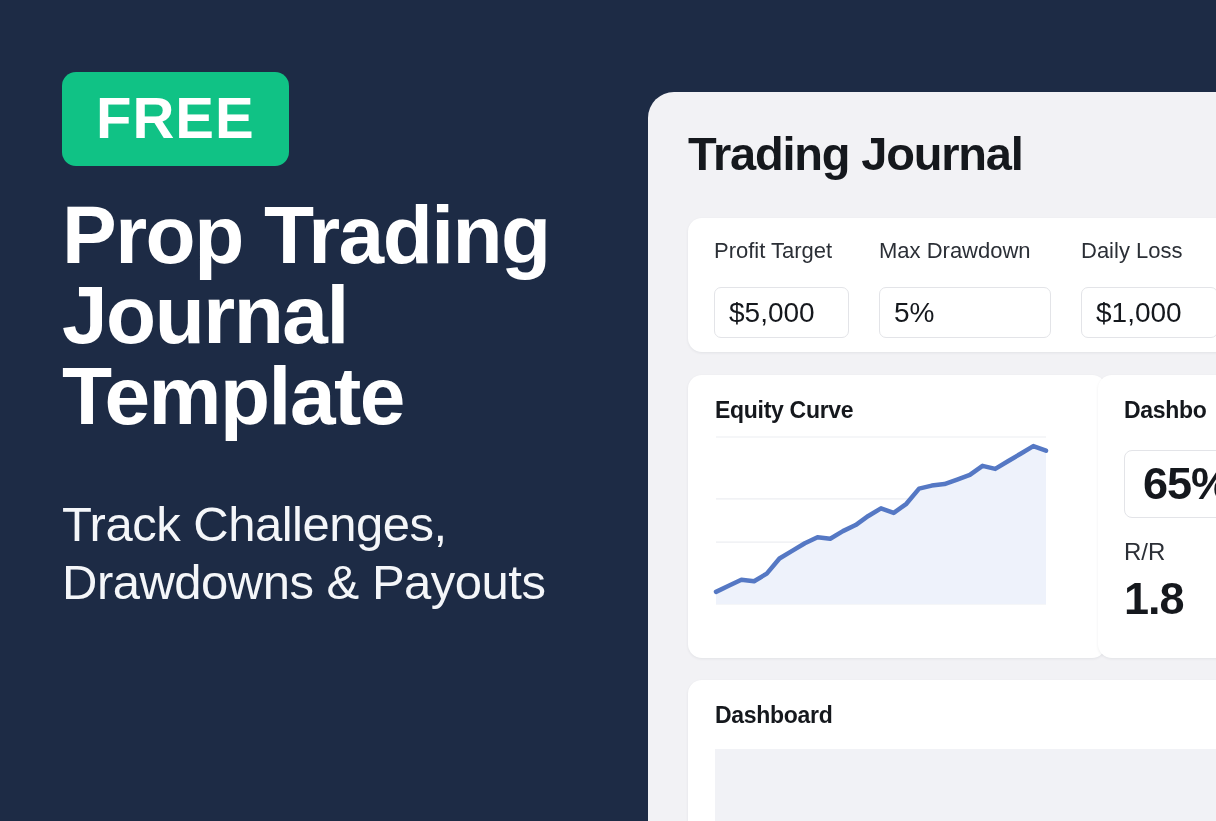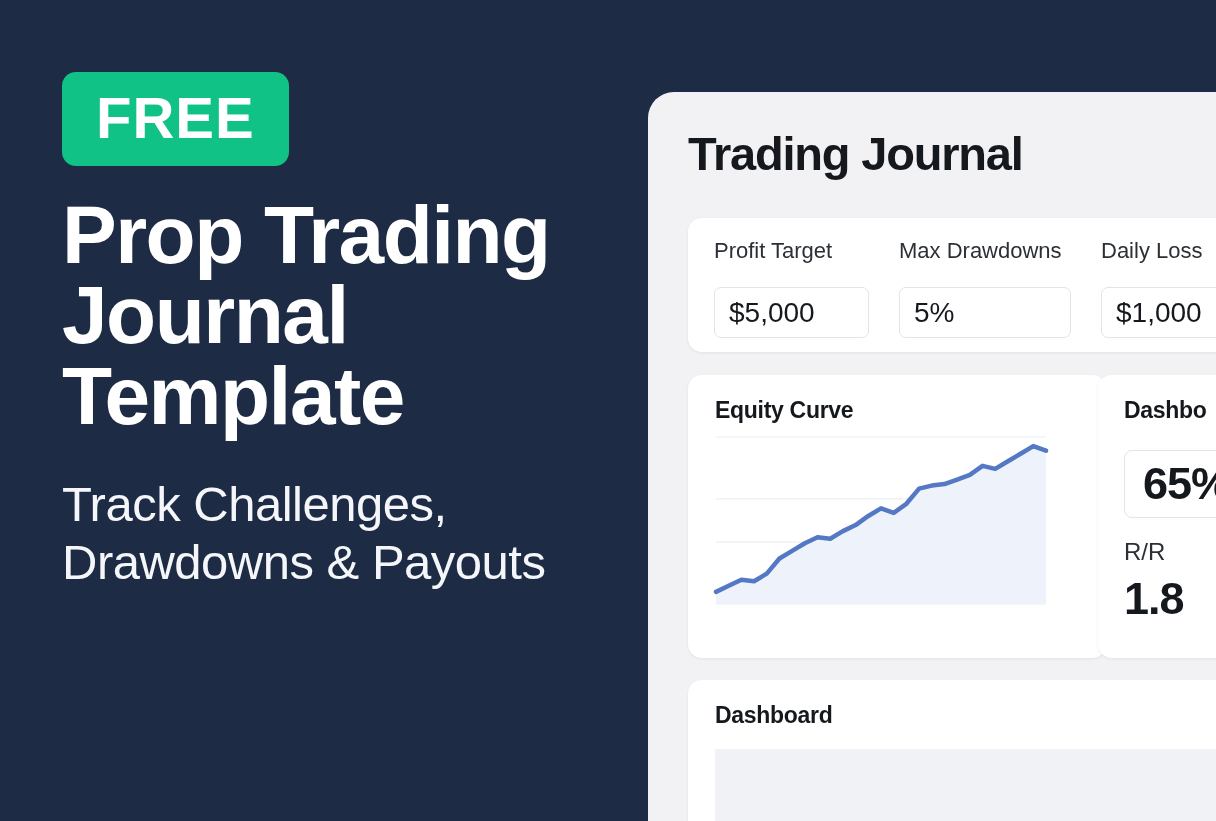--- a/index.html
+++ b/index.html
@@ -29,21 +29,21 @@
   #promo-title {
     margin-top:29px;
     color:#ffffff;
     font-size:82px;
     font-weight:bold;
     line-height:0.98;
     letter-spacing:-1.5px;
     max-width:560px;
   }
   #promo-sub {
-    margin-top:40px;
+    margin-top:60px;
     color:#f4f6f9;
     font-size:49px;
     font-weight:normal;
     line-height:1.18;
     letter-spacing:-0.5px;
     max-width:500px;
   }
 
   
   #app-panel {
@@ -82,21 +82,21 @@
   .stat-input {
     background:#ffffff;
     border:1px solid #e3e4e8;
     border-radius:7px;
     height:51px;
     padding:0 14px;
     display:flex; align-items:center;
     font-size:28px; color:#15181d;
     white-space:nowrap;
   }
-  #stat-0 .stat-input { width:155px; }
+  #stat-0 .stat-input { width:135px; }
   #stat-1 .stat-input { width:172px; }
   #stat-2 .stat-input { width:137px; }
 
   
   #equity-card {
     position:absolute; left:688px; top:375px;
     width:418px; height:283px;
     padding:24px 0 8px 27px;
   }
   .card-title {
@@ -155,21 +155,21 @@
   <div id="app-title">Trading Journal</div>
 </div>
 
 <div id="stats-card" class="card">
   <div id="stats-row">
     <div id="stat-0">
       <div class="stat-label">Profit Target</div>
       <div class="stat-input">$5,000</div>
     </div>
     <div id="stat-1">
-      <div class="stat-label">Max Drawdowns</div>
+      <div class="stat-label">Max Drawdown</div>
       <div class="stat-input">5%</div>
     </div>
     <div id="stat-2">
       <div class="stat-label">Daily Loss</div>
       <div class="stat-input">$1,000</div>
     </div>
   </div>
 </div>
 
 <div id="equity-card" class="card">

